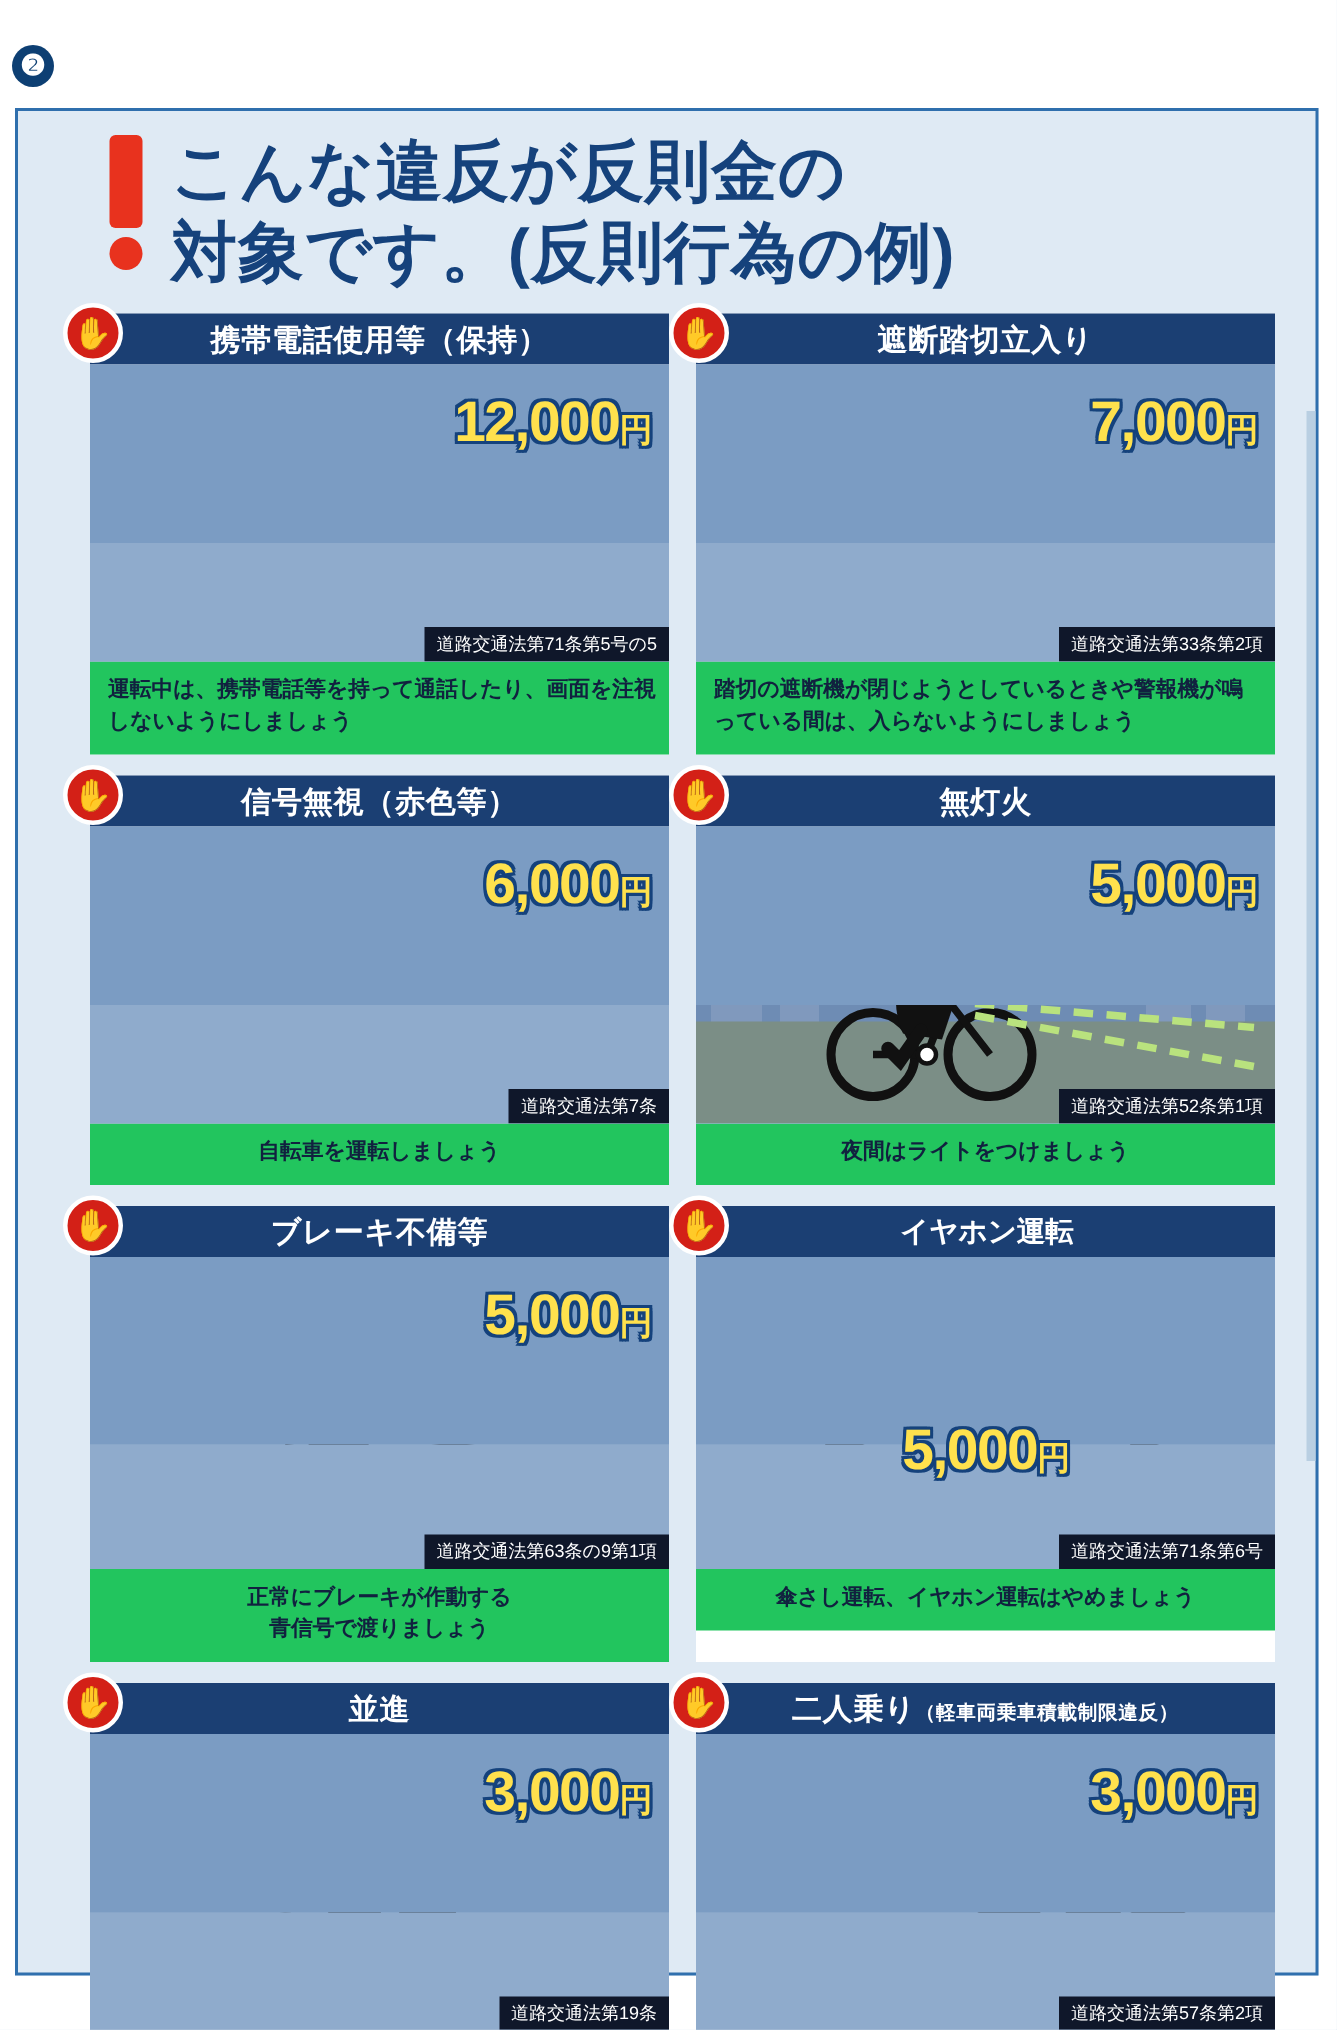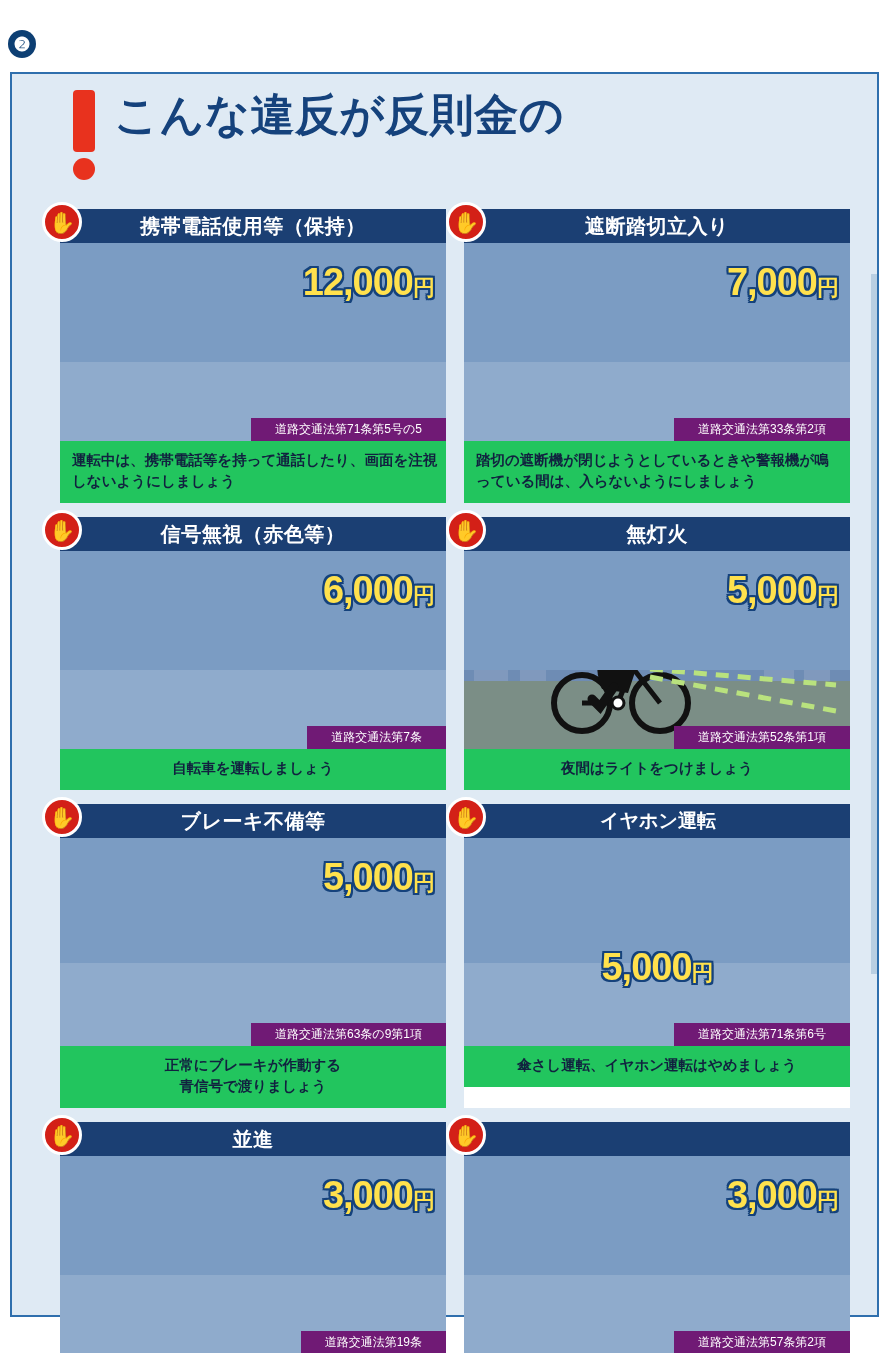--- a/index.html
+++ b/index.html
@@ -191,24 +191,24 @@
   .fine.mid {
     right: auto;
     left: 50%;
     transform: translateX(-50%);
     top: 52%;
   }
   .law {
     position: absolute;
     right: 0;
     bottom: 0;
-    background: #701a75;
+    background: #0f172a;
     color: #ffffff;
     font-size: 12px;
-    padding: 3px 24px;
+    padding: 3px 8px;
     white-space: nowrap;
   }
   .card-cap {
     background: #22c55e;
     color: #11213f;
     font-size: 14.5px;
     font-weight: bold;
     line-height: 1.45;
     text-align: center;
     padding: 9px 8px 11px;
@@ -226,20 +226,21 @@
   <div class="frame">
     <div class="right-edge"></div>
 
     <div class="header">
       <div class="excl">
         <div class="bar"></div>
         <div class="dot"></div>
       </div>
       <div class="title-lines">
         <div>こんな違反が反則金の</div>
+        <div>対象です。(反則行為の例)</div>
       </div>
     </div>
 
     <div class="grid">
 
       <div class="card">
         <div class="card-head">
           <div class="hand-badge">✋</div>
           <span class="head-text">携帯電話使用等（保持）</span>
         </div>
@@ -516,20 +517,23 @@
             <span>3,000</span><span class="yen">円</span>
           </div>
           <div class="law">道路交通法第19条</div>
         </div>
 
       </div>
 
       <div class="card">
         <div class="card-head">
           <div class="hand-badge">✋</div>
+          <span class="head-text">
+            <span>二人乗り</span><span class="small">（軽車両乗車積載制限違反）</span>
+          </span>
         </div>
         <div class="card-img">
           <div class="sky"></div>
             <div class="ground"></div>
           <svg width="386" height="198" viewBox="0 0 386 198">
             <rect x="0" y="114" width="386" height="84" fill="#8fabcc" opacity="0.7"></rect>
             <path d="M62 134 L146 134 M62 150 L146 150" stroke="#111" stroke-width="6"></path>
 
             <circle cx="206" cy="152" r="34" fill="none" stroke="#111" stroke-width="7"></circle>
             <circle cx="308" cy="152" r="34" fill="none" stroke="#111" stroke-width="7"></circle>

